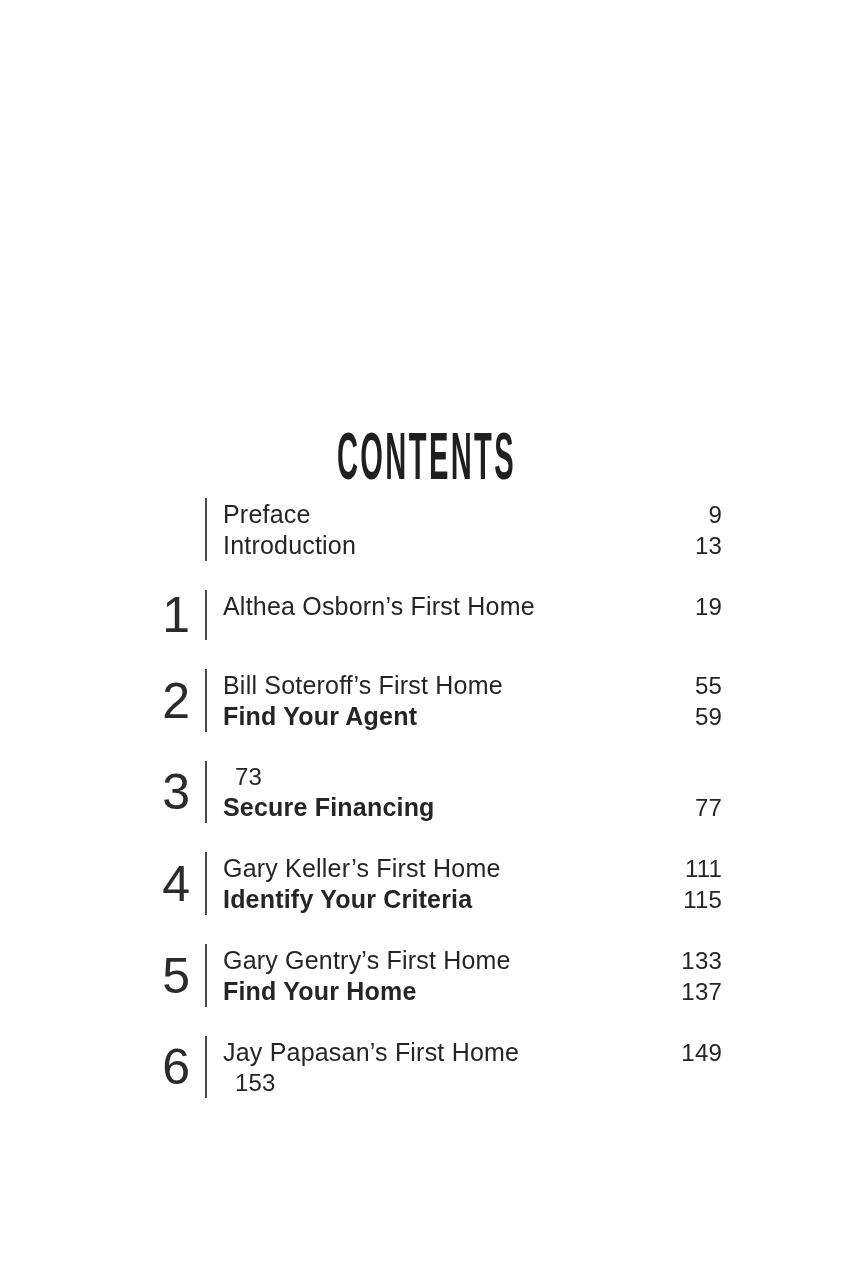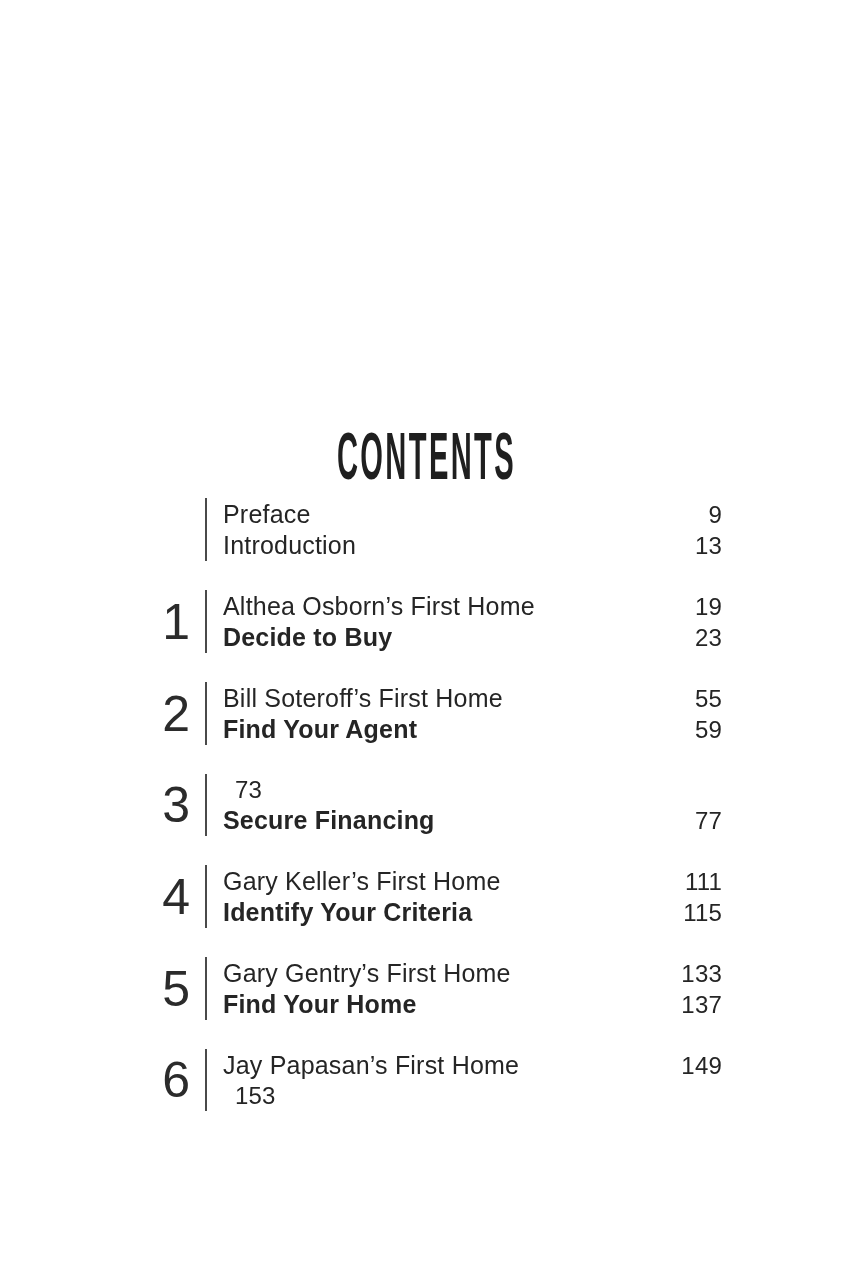--- a/index.html
+++ b/index.html
@@ -106,24 +106,20 @@
     </div>
 
     <div class="block">
       <div class="numcol">1</div>
       <div class="rulecol"></div>
       <div class="lines">
         <div class="row">
           <span class="label story">Althea Osborn’s First Home</span>
           <span class="pagenum">19</span>
         </div>
-        <div class="row">
-          <span class="label chap-title">Decide to Buy</span>
-          <span class="pagenum">23</span>
-        </div>
       </div>
     </div>
 
     <div class="block">
       <div class="numcol">2</div>
       <div class="rulecol"></div>
       <div class="lines">
         <div class="row">
           <span class="label story">Bill Soteroff’s First Home</span>
           <span class="pagenum">55</span>

